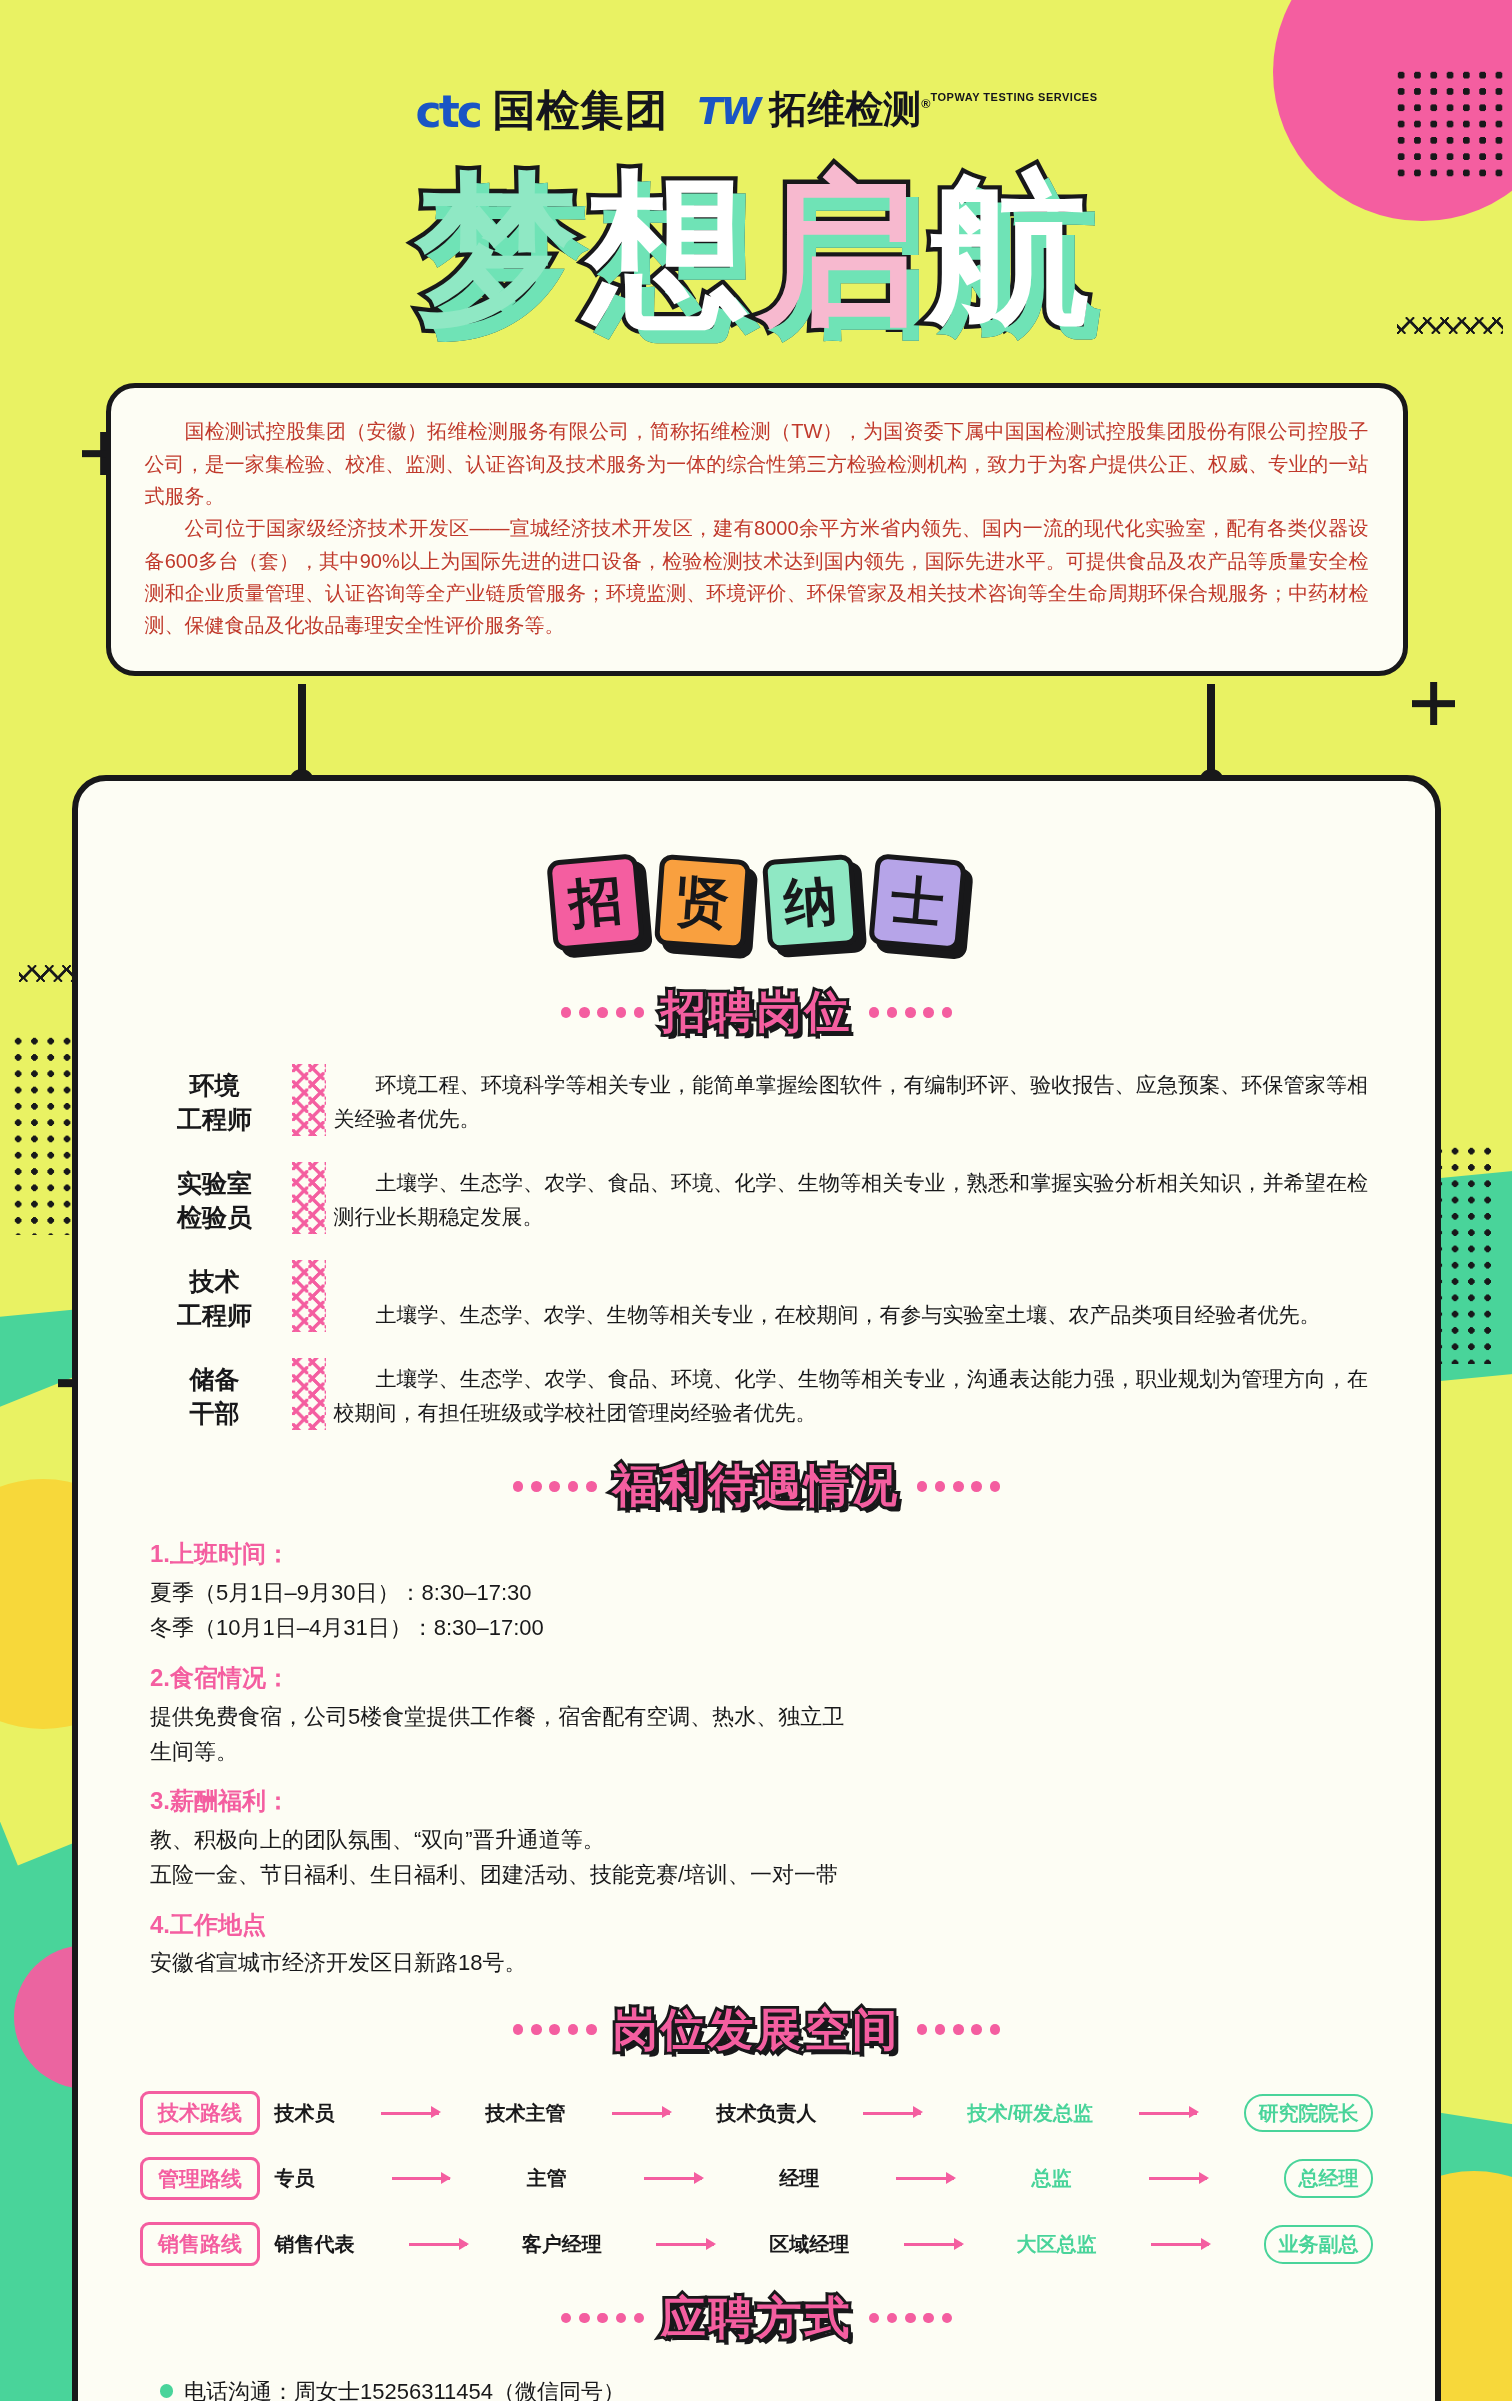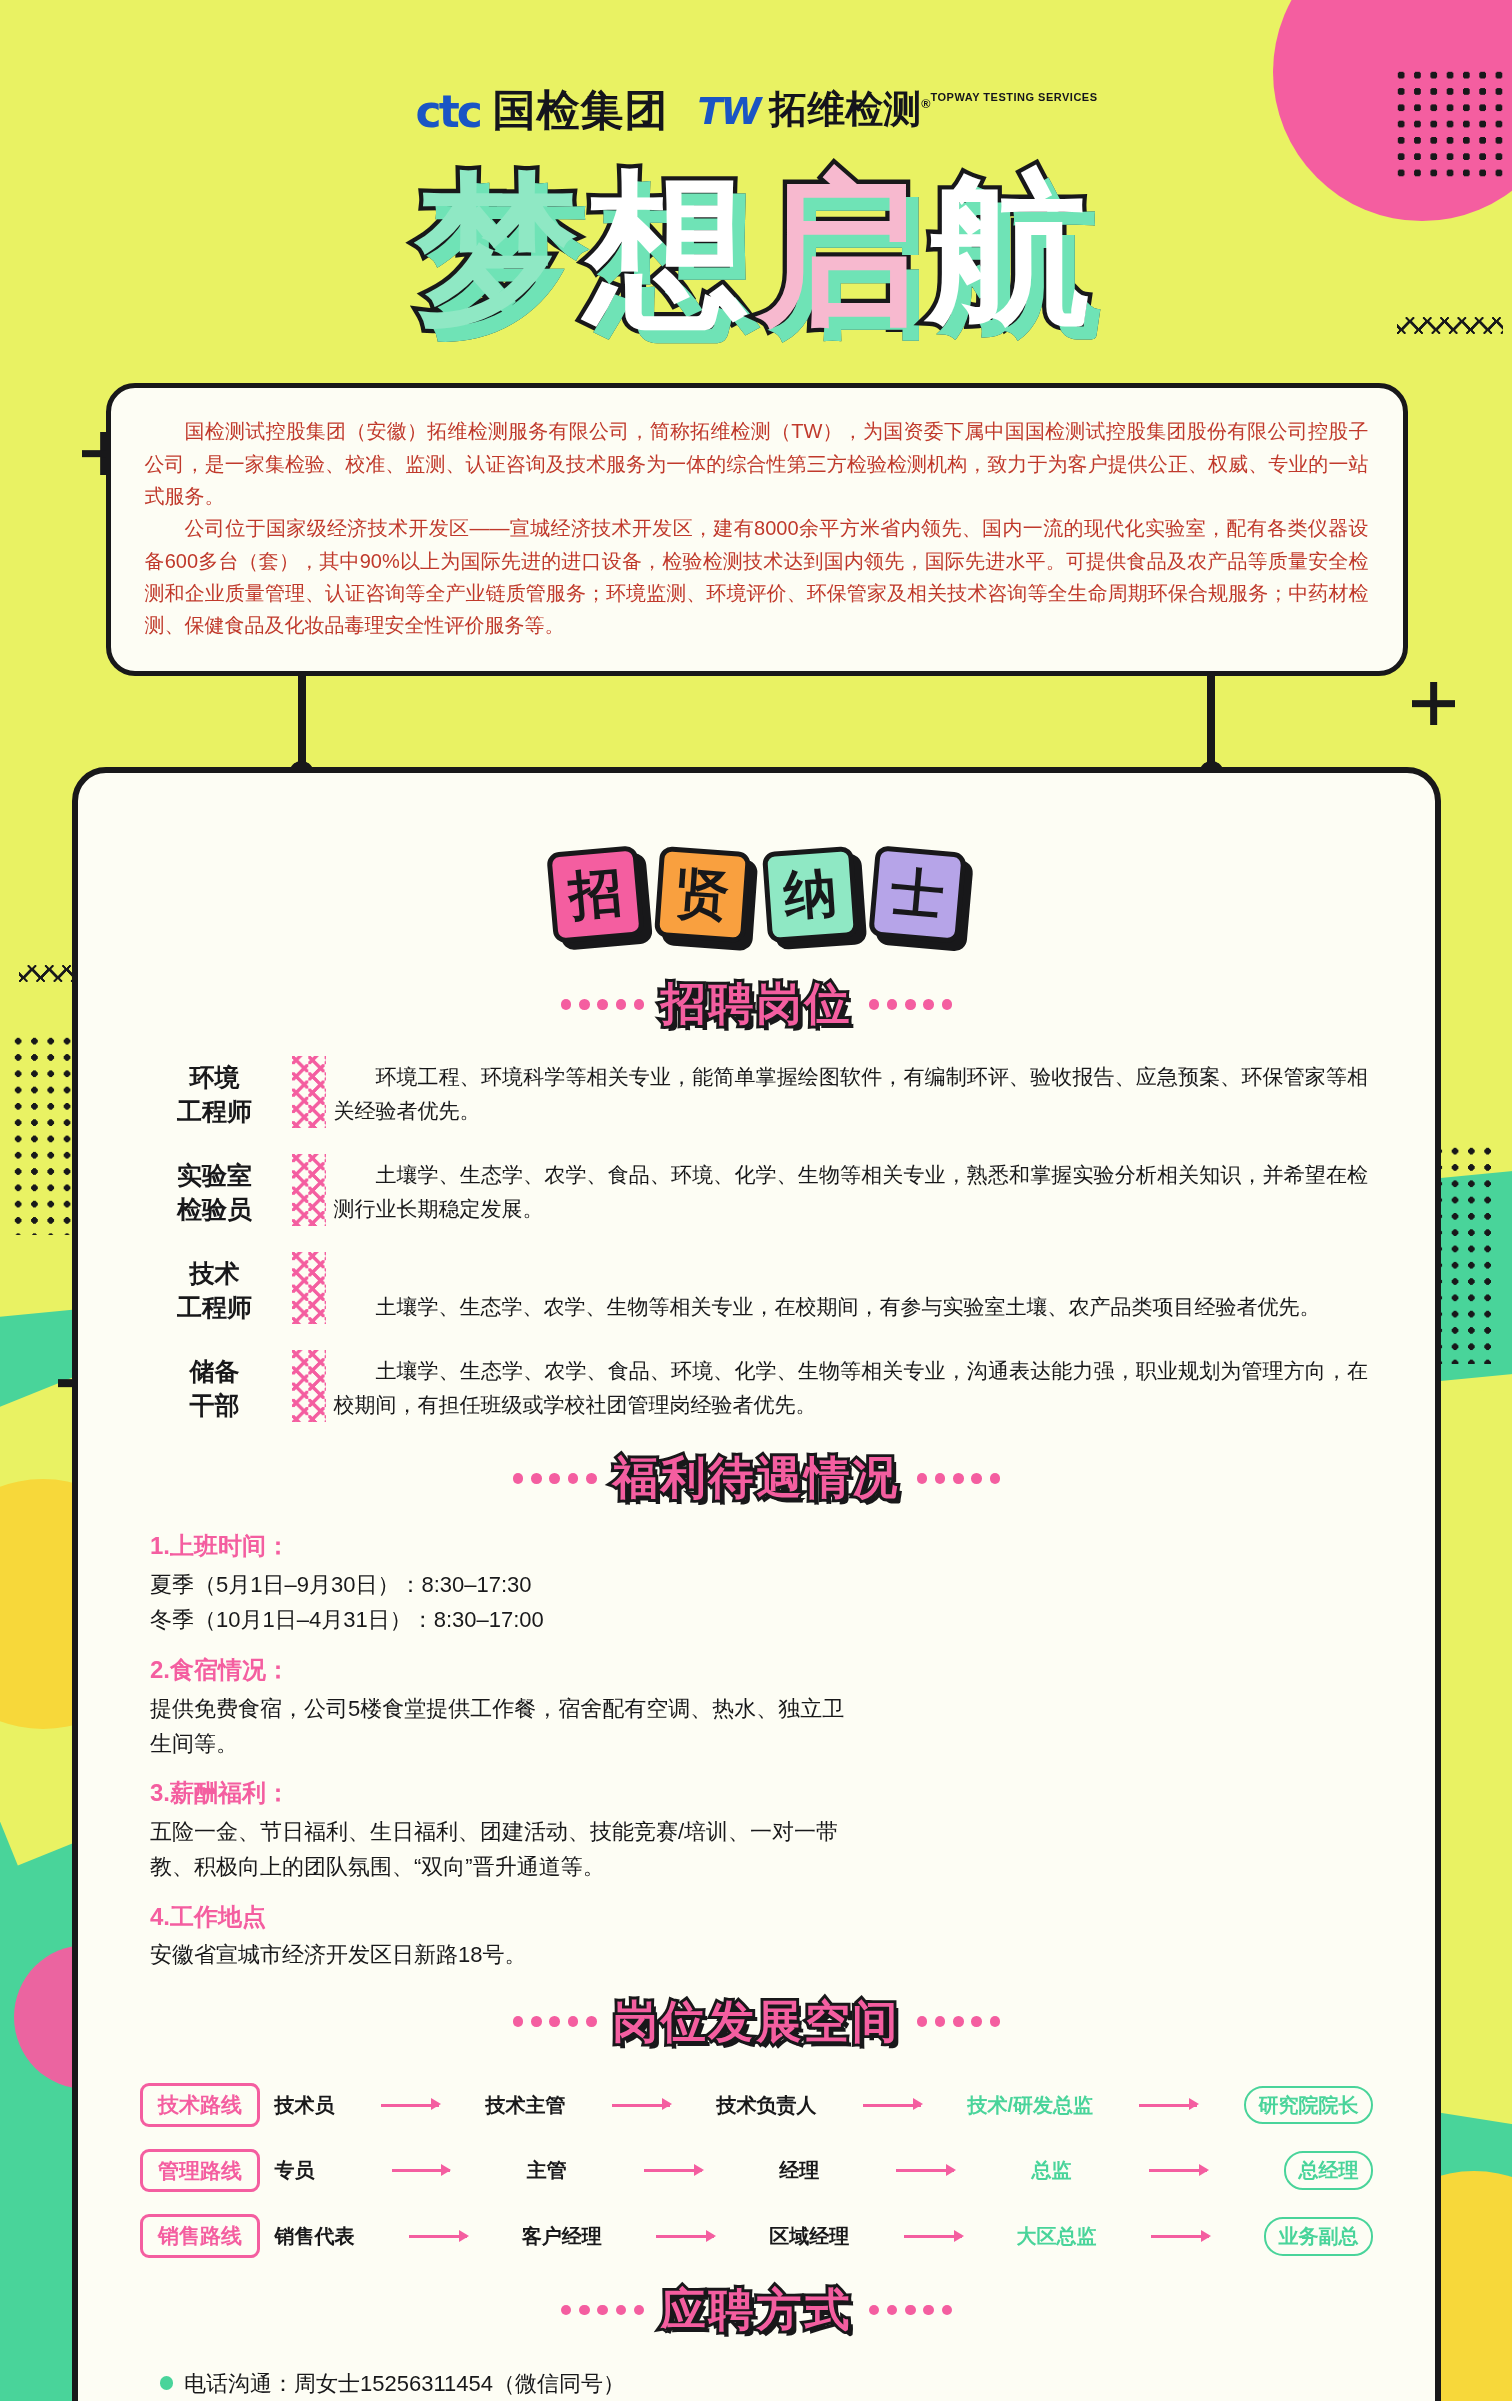--- a/index.html
+++ b/index.html
@@ -134,21 +134,21 @@
       12.5px 12.5px 0 #6fe3b6,
       12.5px 12.5px 0 #18181a;
     position: relative;
   }
   .big-title .ch-a { color: #8fe8c4; }
   .big-title .ch-b { color: #ffffff; }
   .big-title .ch-c { color: #f7b9cf; }
 
   
   .intro-card {
-    margin: 48px auto 0;
+    margin: 48px auto 8px;
     width: 1302px;
     background: #fdfdf4;
     border: 5.8px solid #18181a;
     border-radius: 29px;
     padding: 27px 34px 29px;
     position: relative;
   }
   .intro-card p {
     color: #c0392b;
     font-size: 20px;
@@ -419,22 +419,22 @@
           <div class="wf-p">夏季（5月1日–9月30日）：8:30–17:30</div>
           <div class="wf-p">冬季（10月1日–4月31日）：8:30–17:00</div>
         </div>
         <div>
           <div class="wf-h">2.食宿情况：</div>
           <div class="wf-p">提供免费食宿，公司5楼食堂提供工作餐，宿舍配有空调、热水、独立卫</div>
           <div class="wf-p">生间等。</div>
         </div>
         <div>
           <div class="wf-h">3.薪酬福利：</div>
+          <div class="wf-p">教、积极向上的团队氛围、“双向”晋升通道等。</div>
           <div class="wf-p">五险一金、节日福利、生日福利、团建活动、技能竞赛/培训、一对一带</div>
-          <div class="wf-p">教、积极向上的团队氛围、“双向”晋升通道等。</div>
         </div>
         <div>
           <div class="wf-h">4.工作地点</div>
           <div class="wf-p">安徽省宣城市经济开发区日新路18号。</div>
         </div>
       </div>
 
       <div class="sec-head">
         <span class="sec-dots">
             <span></span>

